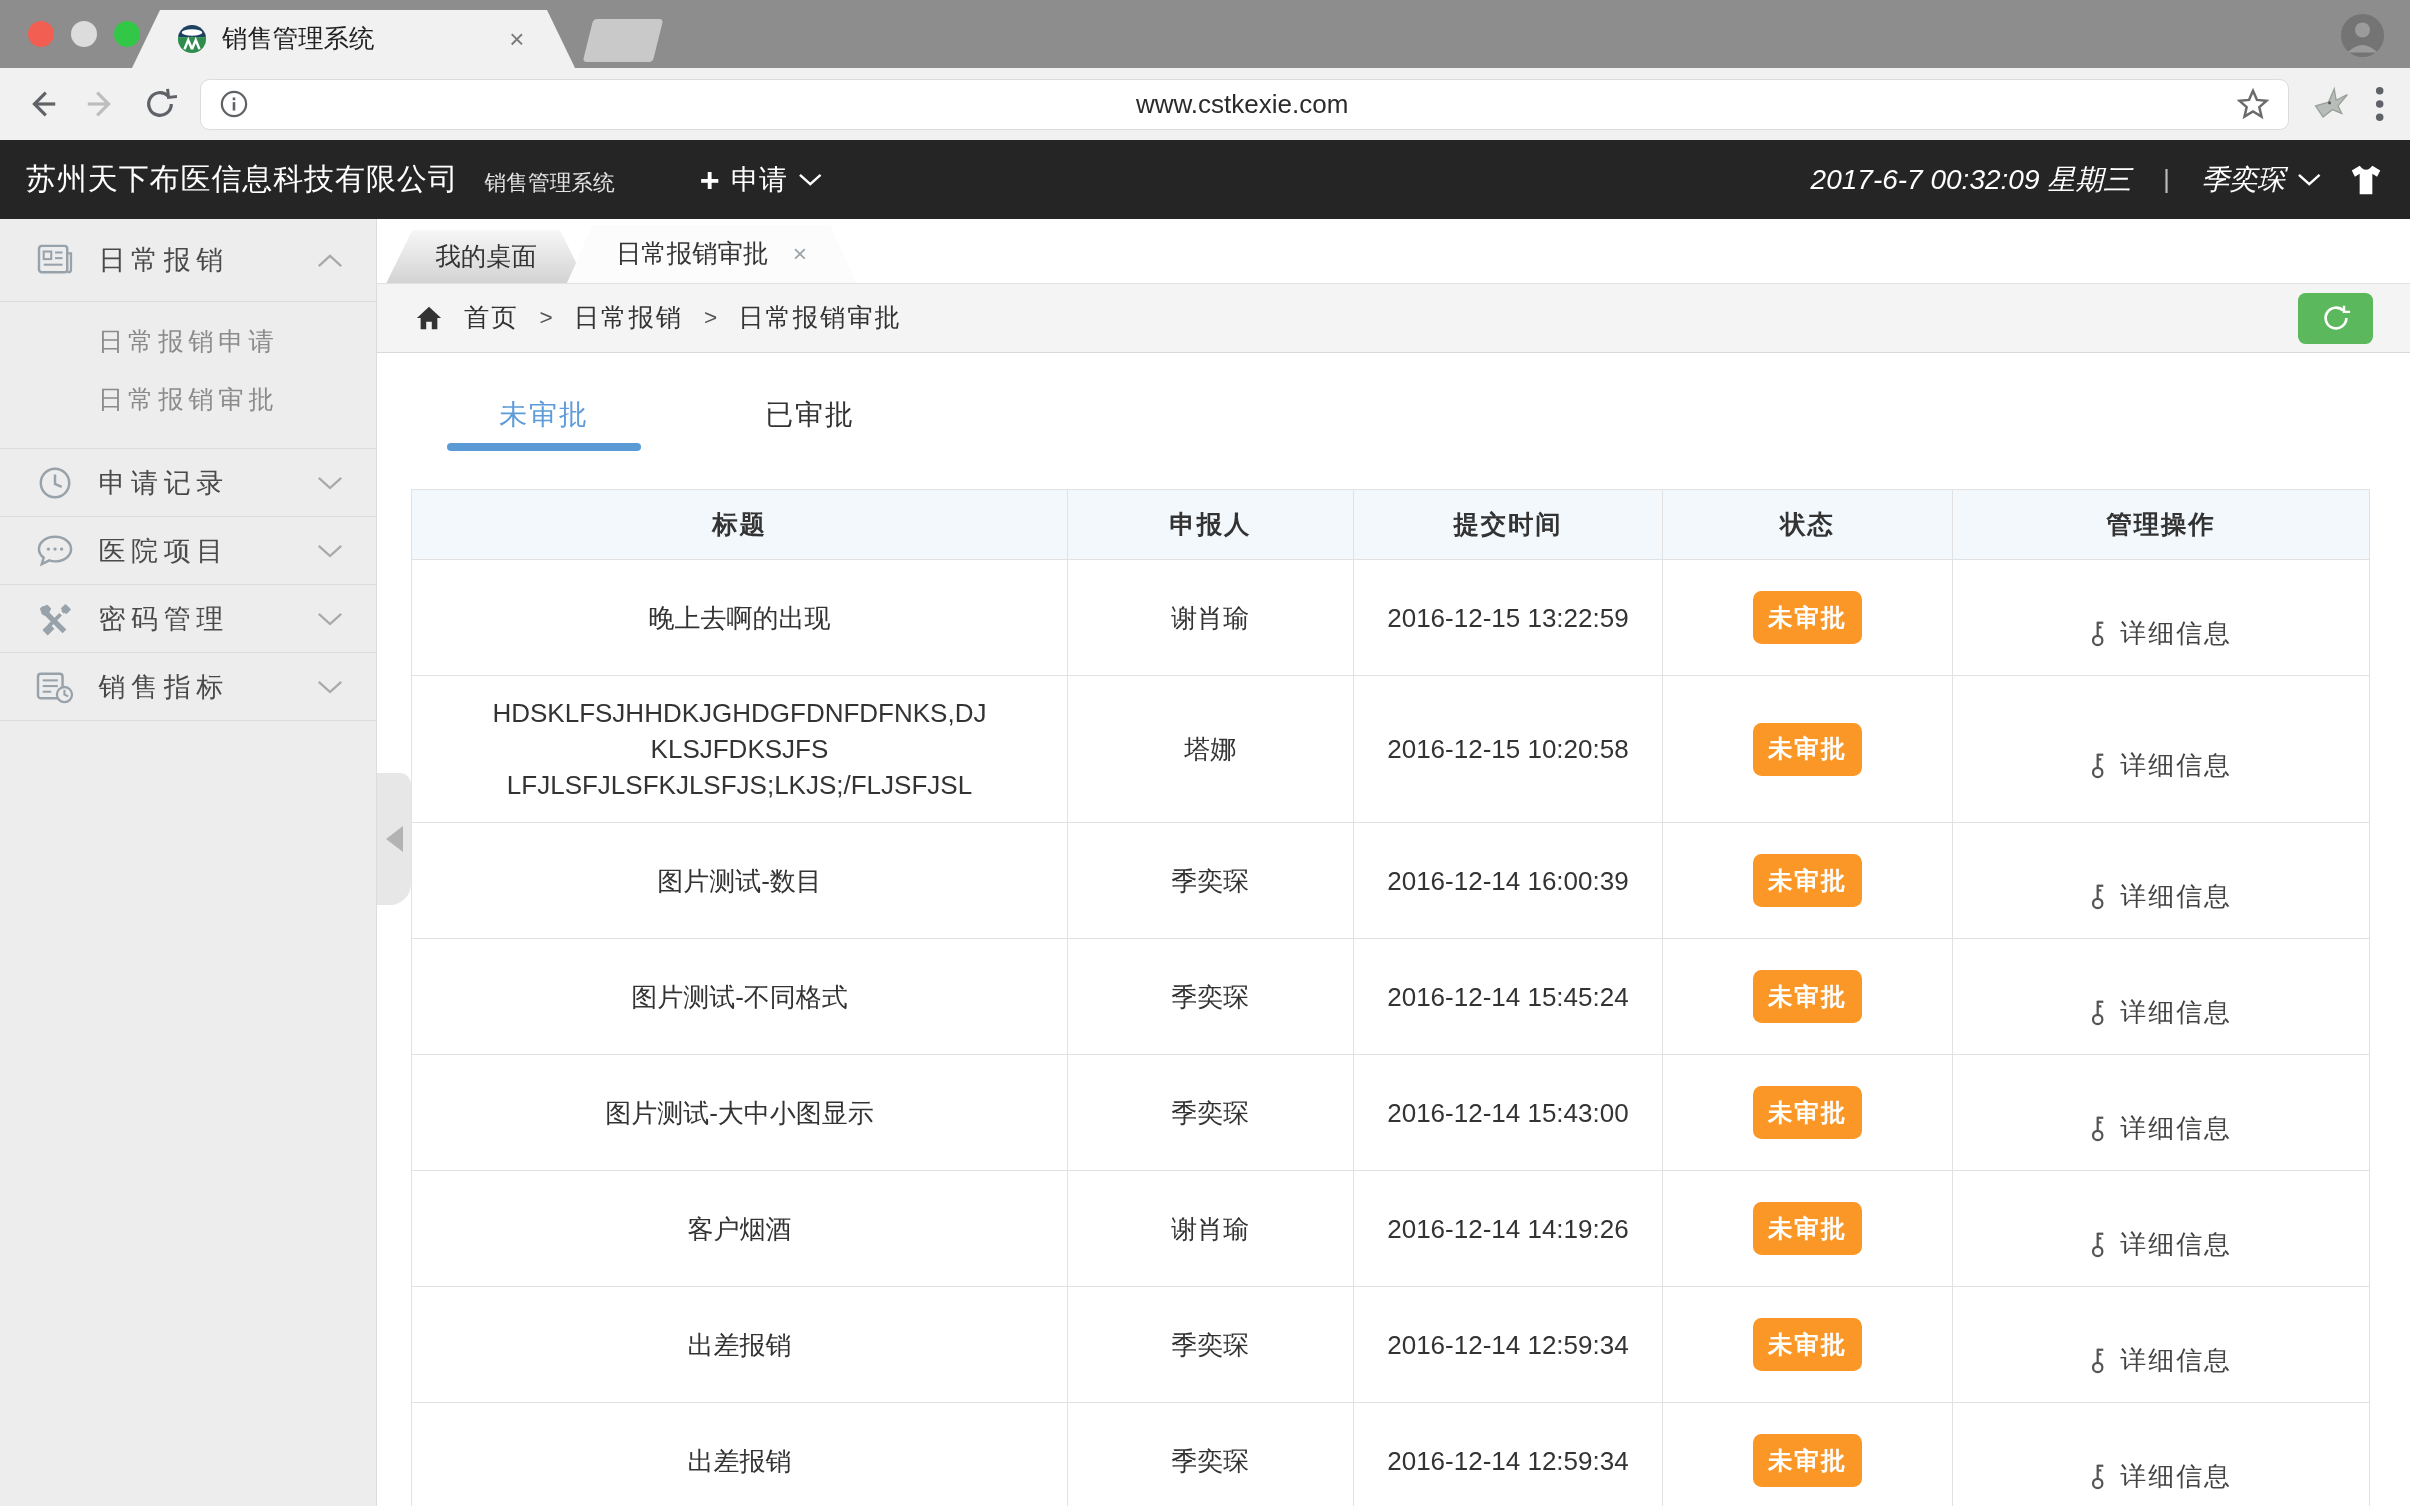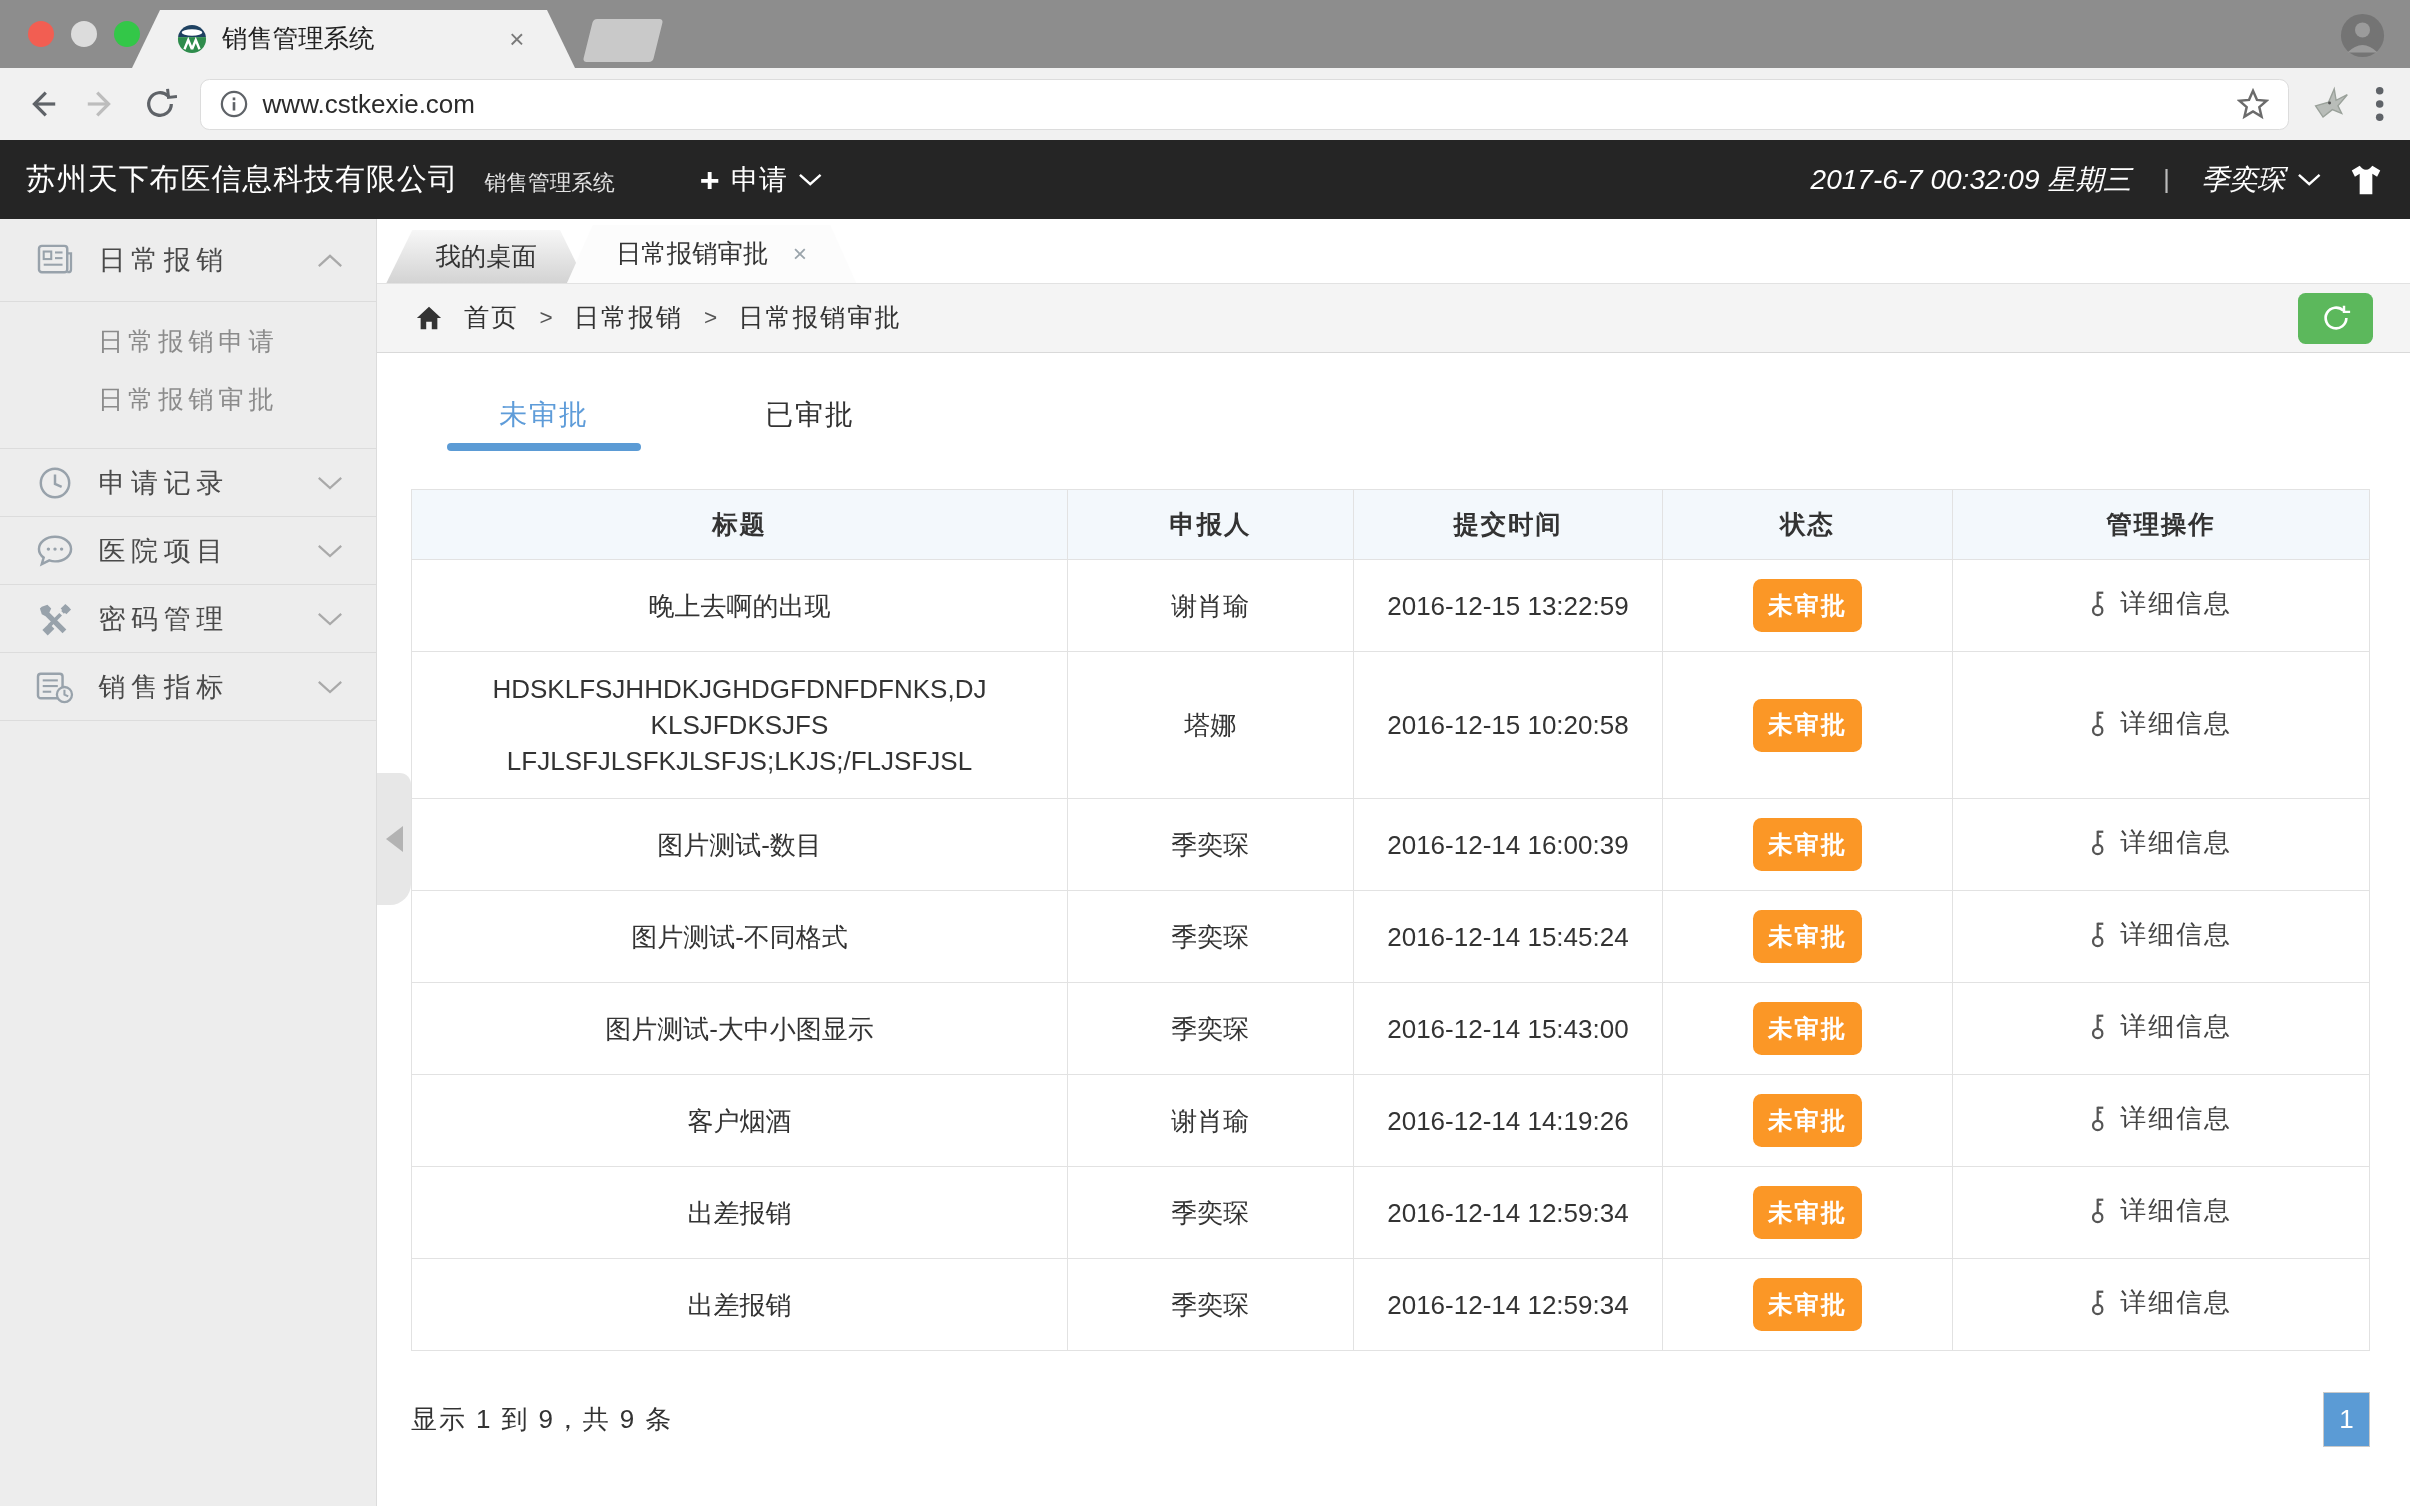--- a/index.html
+++ b/index.html
@@ -14,21 +14,21 @@
   .light.red{ background:#f25e52; } .light.gray{ background:#dcdcdc; } .light.green{ background:#33c748; }
   .btab { position:relative; margin-left:132px; width:443px; height:58px; background:#f1f1f1;
           clip-path:polygon(0 100%, 28px 0, calc(100% - 28px) 0, 100% 100%);
           display:flex; align-items:center; padding:0 45px; filter:drop-shadow(0 0 0.9px rgba(0,0,0,.25)); }
   .btab-title { font-size:25.4px; color:#222; margin-left:15px; flex:1; white-space:nowrap; overflow:hidden; }
   .btab-close { font-size:26px; color:#7a7a7a; line-height:1; padding:1.9px 5.6px; }
   .newtab { width:70px; height:43px; background:#c9c9c9; margin-left:13px; margin-bottom:5.6px; transform:skewX(-14deg); border-radius:3.8px; }
   .tb-avatar { position:absolute; right:26px; top:13px; width:45px; height:45px; }
 
   
-  .toolbar { height:72px; background:#f1f1f1; display:flex; align-items:center; padding:0 22.6px; gap:21px; flex:0 0 auto; }
+  .toolbar { height:72px; background:#f1f1f1; display:flex; align-items:center; padding:0 22.6px; gap:21px; flex:0 0 auto;text-align:center; }
   .nav-ic { width:38px; height:38px; display:flex; align-items:center; justify-content:center; }
   .urlbar { flex:1; height:51px; background:#fff; border:0.9px solid #dcdcdc; border-radius:9.4px; display:flex; align-items:center; padding:0 19px; gap:15px; }
   .url-text { font-size:26px; color:#2b2b2b; flex:1; }
   .toolbar .after-url { display:flex; align-items:center; gap:24.5px; padding-right:3.8px; }
 
   
   .appheader { height:79px; background:#252525; color:#fff; display:flex; align-items:center; padding:4px 26px; flex:0 0 auto; }
   .company { font-size:30px; letter-spacing:0.9px; }
   .system-name { font-size:21.7px; color:#e3e3e3; margin-left:26px; margin-top:5.6px; }
   .apply-btn { display:flex; align-items:center; gap:11.3px; margin-left:85px; font-size:28px; cursor:pointer; }
@@ -79,21 +79,21 @@
 
   table.grid { width:100%; border-collapse:collapse; margin-top:38px; table-layout:fixed; }
   .grid th { background:#f3f8fc; font-size:25.4px; font-weight:bold; color:#333; height:70px; letter-spacing:1.9px; }
   .grid th, .grid td { border:0.9px solid #e2e2e2; text-align:center; vertical-align:middle; }
   .grid thead tr { border-bottom:1.9px solid #d9d9d9; }
   .grid tbody tr { border-top:1.9px solid #dedede; }
   .grid tbody tr:last-child { border-bottom:1.9px solid #d6d6d6; }
   .grid td { font-size:26px; color:#333; padding:19px 15px; height:73px; line-height:36px; word-break:break-word; }
   .col-title{ width:33.5%; } .col-app{ width:14.6%; } .col-time{ width:15.8%; } .col-status{ width:14.8%; } .col-op{ width:21.3%; }
   .badge { display:inline-block; background:#fb9726; color:#fff; font-size:24.5px; font-weight:bold; padding:8.5px 15px; border-radius:8.5px; letter-spacing:1.9px; }
-  .op-link { display:inline-flex; align-items:center; gap:9.4px; color:#444; cursor:pointer; letter-spacing:1.9px; }
+  .op-link { display:inline-flex; align-items:center; gap:9.4px; color:#444; cursor:pointer; letter-spacing:1.9px;margin-top:36px; }
 
   .pagination { display:flex; align-items:center; justify-content:space-between; margin-top:41px; }
   .page-summary { font-size:26px; color:#333; letter-spacing:1.9px; }
   .page-btn { width:47px; height:55px; background:#5b9bd5; color:#fff; font-size:26px; display:flex; align-items:center; justify-content:center; border:0.9px solid #c9c9c9; cursor:pointer; }
 
   svg { display:block; }
 </style>
 </head>
 <body>
 

